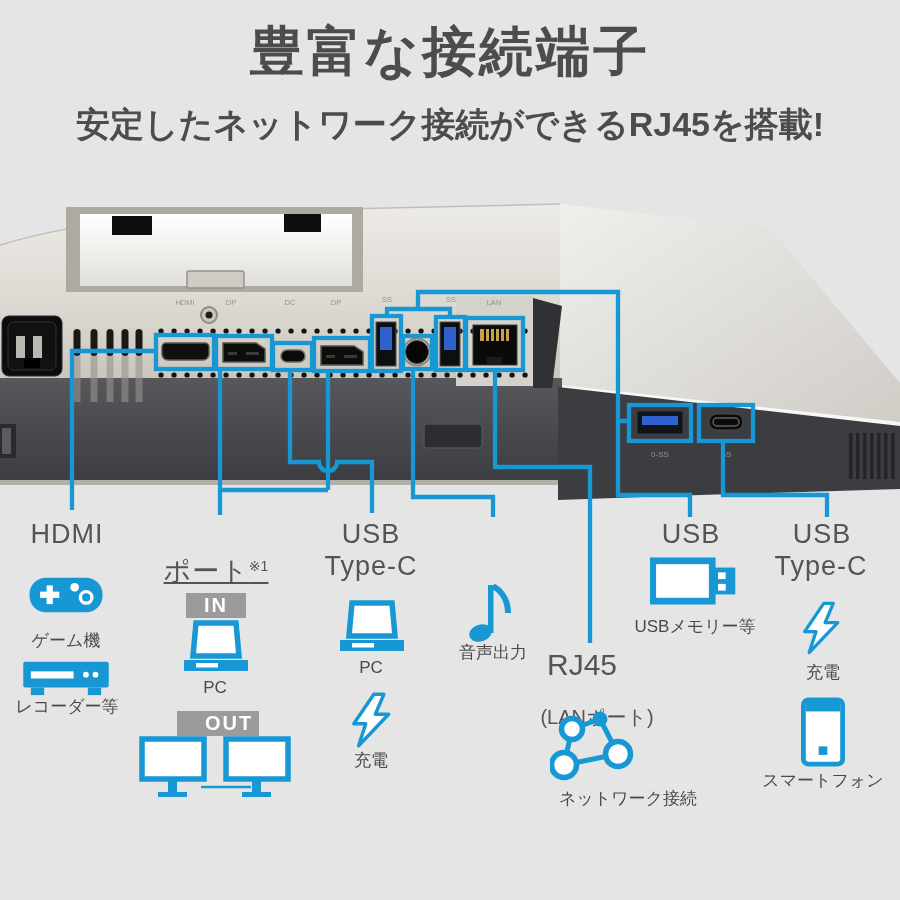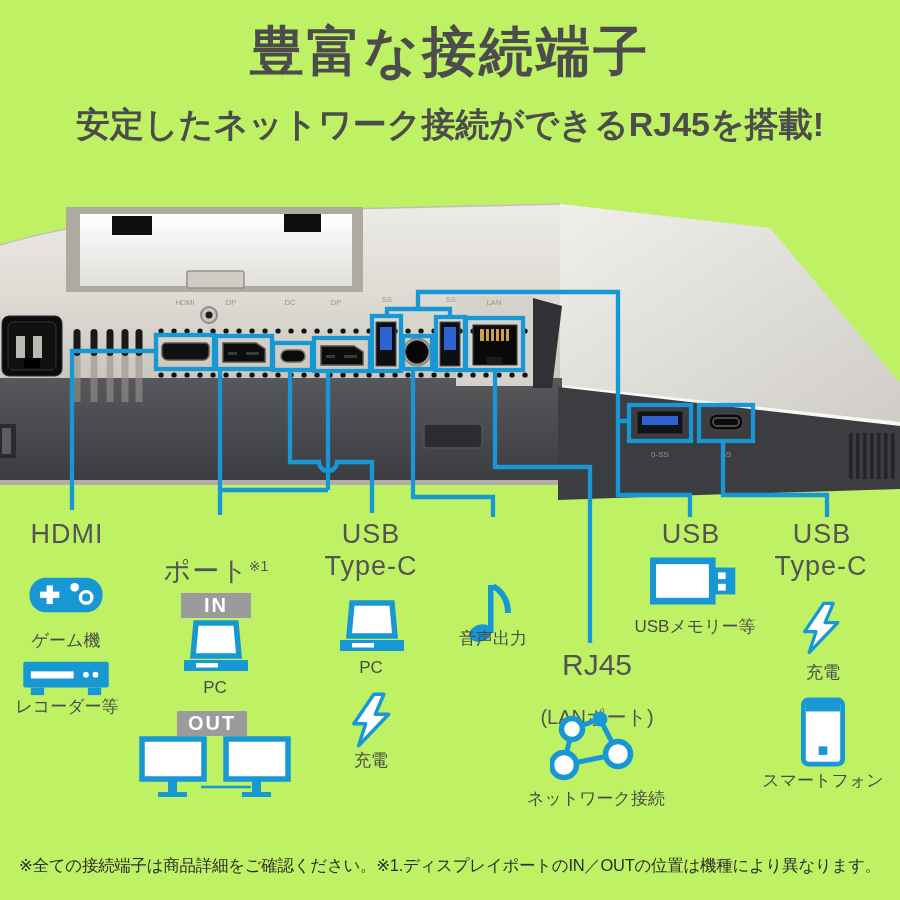--- a/index.html
+++ b/index.html
@@ -1,27 +1,27 @@
 <!DOCTYPE html>
 <html><head>
 <meta charset="utf-8">
 <style>
   :root{ --cy:#1798d5; }
   html,body{margin:0;padding:0;background:#fff;}
-  #stage{position:relative;width:900px;height:900px;background:#bef264;overflow:hidden;
+  #stage{position:relative;width:900px;height:900px;background:#e5e5e5;overflow:hidden;
          font-family:"Liberation Sans","DejaVu Sans",sans-serif;color:#4a4a4a;}
   .ctr{position:absolute;transform:translateX(-50%);white-space:nowrap;}
   .title{top:16px;left:450px;font-size:54px;font-weight:800;color:#4c4c4c;letter-spacing:3px;}
   .subtitle{top:102px;left:450px;font-size:34px;font-weight:800;color:#4c4c4c;letter-spacing:0px;}
   .lbl{font-size:27px;color:#545454;font-weight:500;letter-spacing:1px;}
   .lbl-rj{font-size:30px;color:#545454;font-weight:500;}
   .lbl-lan{font-size:20px;color:#545454;font-weight:500;}
   .cap{font-size:17px;color:#4a4a4a;font-weight:500;}
   .sup{font-size:14px;vertical-align:9px;letter-spacing:0;}
-  .badge{width:70px;height:25px;background:#9b9b9b;color:#fff;font-size:20px;font-weight:700;
+  .badge{width:60px;height:25px;background:#9b9b9b;color:#fff;font-size:20px;font-weight:700;
          display:flex;align-items:center;justify-content:center;letter-spacing:2px;}
   .footer{top:855px;left:450px;font-size:16.5px;color:#2d2d2d;font-weight:500;letter-spacing:-0.3px;}
   .icon{position:absolute;transform:translateX(-50%);line-height:0;}
   svg{display:block;}
 </style>
 </head>
 <body>
 
 <div id="stage">
 
@@ -197,27 +197,27 @@
       <path d="M220,369 V515 M328,371 V490 M220,490 H328"></path>
       <path d="M290,371 V462 H319 A9,9 0 0 0 337,462 H372 V513"></path>
       <path d="M413,370 V497 H493 V517"></path>
       <path d="M495,371 V467 H590 V643"></path>
       <path d="M387,316 V309 H450 V317 M418,309 V292 H618 V495 H690 V517 M618,421 H629"></path>
       <path d="M723,441 V495 H827 V517"></path>
     </g>
   </svg>
 
   <div class="ctr lbl" style="top:519px;left:67px;">HDMI</div>
-  <div class="ctr lbl" style="top:553px;left:216px;"><span>ポート</span><span class="sup">※1</span></div>
+  <div class="ctr lbl" style="top:553px;left:216px;text-decoration:underline;"><span>ポート</span><span class="sup">※1</span></div>
   <div class="ctr lbl" style="top:519px;left:371px;">USB</div>
   <div class="ctr lbl" style="top:551px;left:371px;">Type-C</div>
   <div class="ctr lbl" style="top:519px;left:691px;">USB</div>
   <div class="ctr lbl" style="top:519px;left:822px;">USB</div>
   <div class="ctr lbl" style="top:551px;left:821px;">Type-C</div>
-  <div class="ctr lbl-rj" style="top:648px;left:597px;">RJ45</div>
+  <div class="ctr lbl-rj" style="top:648px;left:582px;">RJ45</div>
   <div class="ctr lbl-lan" style="top:684px;left:597px;margin-top:20px;">(LANポート)</div>
 
   <div class="icon" style="top:571px;left:66px;">
     <svg width="78" height="48" viewBox="0 0 80 50">
       <rect x="2" y="7" width="76" height="36" rx="17" style="fill:var(--cy)"></rect>
       <rect x="13" y="21.5" width="20" height="6.5" fill="#fff"></rect>
       <rect x="19.8" y="15" width="6.5" height="19.5" fill="#fff"></rect>
       <circle cx="49" cy="17" r="4.5" fill="#fff"></circle>
       <circle cx="61" cy="27.5" r="6" fill="none" stroke="#fff" stroke-width="3.5"></circle>
     </svg>
@@ -237,21 +237,21 @@
 
   <div class="badge ctr" style="top:593px;left:216px;">IN</div>
   <div class="icon" style="top:620px;left:216px;">
     <svg width="70" height="56" viewBox="0 0 70 56">
       <path d="M15,3 H55 L58,36 H12 Z" fill="#fff" style="stroke:var(--cy)" stroke-width="5.5"></path>
       <path d="M3,40 H67 V51 H3 Z" style="fill:var(--cy)"></path>
       <rect x="15" y="43" width="22" height="4.5" fill="#fff"></rect>
     </svg>
   </div>
   <div class="ctr cap" style="top:678px;left:215px;">PC</div>
-  <div class="badge ctr" style="top:711px;left:212px;">OUT</div>
+  <div class="badge ctr" style="top:711px;left:218px;padding-left:22px;">OUT</div>
   <div class="icon" style="top:736px;left:215px;">
     <svg width="152" height="62" viewBox="0 0 152 62">
       <path d="M62,51 H112" style="stroke:var(--cy)" stroke-width="2.5" fill="none"></path>
       <rect x="3" y="3" width="62" height="40" fill="#fff" style="stroke:var(--cy)" stroke-width="5.5"></rect>
       <rect x="87" y="3" width="62" height="40" fill="#fff" style="stroke:var(--cy)" stroke-width="5.5"></rect>
       <rect x="29" y="43" width="9" height="13" style="fill:var(--cy)"></rect>
         <rect x="113" y="43" width="9" height="13" style="fill:var(--cy)"></rect>
       <rect x="19" y="56" width="29" height="5" style="fill:var(--cy)"></rect>
         <rect x="103" y="56" width="29" height="5" style="fill:var(--cy)"></rect>
     </svg>
@@ -272,34 +272,34 @@
   </div>
   <div class="ctr cap" style="top:749px;left:371px;">充電</div>
 
   <div class="icon" style="top:582px;left:490px;">
     <svg width="46" height="60" viewBox="0 0 46 60">
       <path d="M26,4 C36,10 41,19 41,31" fill="none" style="stroke:var(--cy)" stroke-width="6"></path>
       <rect x="21" y="3" width="5.5" height="48" style="fill:var(--cy)"></rect>
       <ellipse cx="13.5" cy="51" rx="11.5" ry="8.5" transform="rotate(-18 13.5 51)" style="fill:var(--cy)"></ellipse>
     </svg>
   </div>
-  <div class="ctr cap" style="top:627px;left:493px;">音声出力</div>
+  <div class="ctr cap" style="top:641px;left:493px;">音声出力</div>
 
   <div class="icon" style="top:709px;left:598px;">
     <svg width="96" height="78" viewBox="0 0 96 78">
       <g fill="none" style="stroke:var(--cy)" stroke-width="5">
         <path d="M22,20 L50,10 M50,10 L68,45 M22,20 L14,56 M14,56 L68,45"></path>
       </g>
       <circle cx="22" cy="20" r="10.5" fill="#fff" style="stroke:var(--cy)" stroke-width="5.5"></circle>
       <circle cx="14" cy="56" r="12.5" fill="#fff" style="stroke:var(--cy)" stroke-width="5.5"></circle>
       <circle cx="68" cy="45" r="12.5" fill="#fff" style="stroke:var(--cy)" stroke-width="5.5"></circle>
       <circle cx="50" cy="10" r="7.5" style="fill:var(--cy)"></circle>
     </svg>
   </div>
-  <div class="ctr cap" style="top:787px;left:596px;">ネットワーク接続</div>
+  <div class="ctr cap" style="top:787px;left:628px;">ネットワーク接続</div>
 
   <div class="icon" style="top:557px;left:694px;">
     <svg width="88" height="48" viewBox="0 0 90 50">
       <rect x="2" y="4" width="62" height="42" fill="#fff" style="stroke:var(--cy)" stroke-width="7"></rect>
       <rect x="64" y="11" width="24" height="28" style="fill:var(--cy)"></rect>
       <rect x="70" y="16" width="8" height="7" fill="#fff"></rect>
         <rect x="70" y="28" width="8" height="7" fill="#fff"></rect>
     </svg>
   </div>
   <div class="ctr cap" style="top:615px;left:695px;text-align:right;">USBメモリー等</div>
@@ -312,15 +312,14 @@
   <div class="ctr cap" style="top:661px;left:823px;">充電</div>
   <div class="icon" style="top:697px;left:823px;">
     <svg width="44" height="70" viewBox="0 0 46 72">
       <rect x="2.5" y="2.5" width="41" height="67" rx="5" fill="#fff" style="stroke:var(--cy)" stroke-width="5"></rect>
       <rect x="5" y="4" width="36" height="10.5" style="fill:var(--cy)"></rect>
       <rect x="18.5" y="51" width="9" height="9" style="fill:var(--cy)"></rect>
     </svg>
   </div>
   <div class="ctr cap" style="top:769px;left:823px;">スマートフォン</div>
 
-  <div class="ctr footer">※全ての接続端子は商品詳細をご確認ください。※1.ディスプレイポートのIN／OUTの位置は機種により異なります。</div>
 
 </div>
 
 </body></html>

